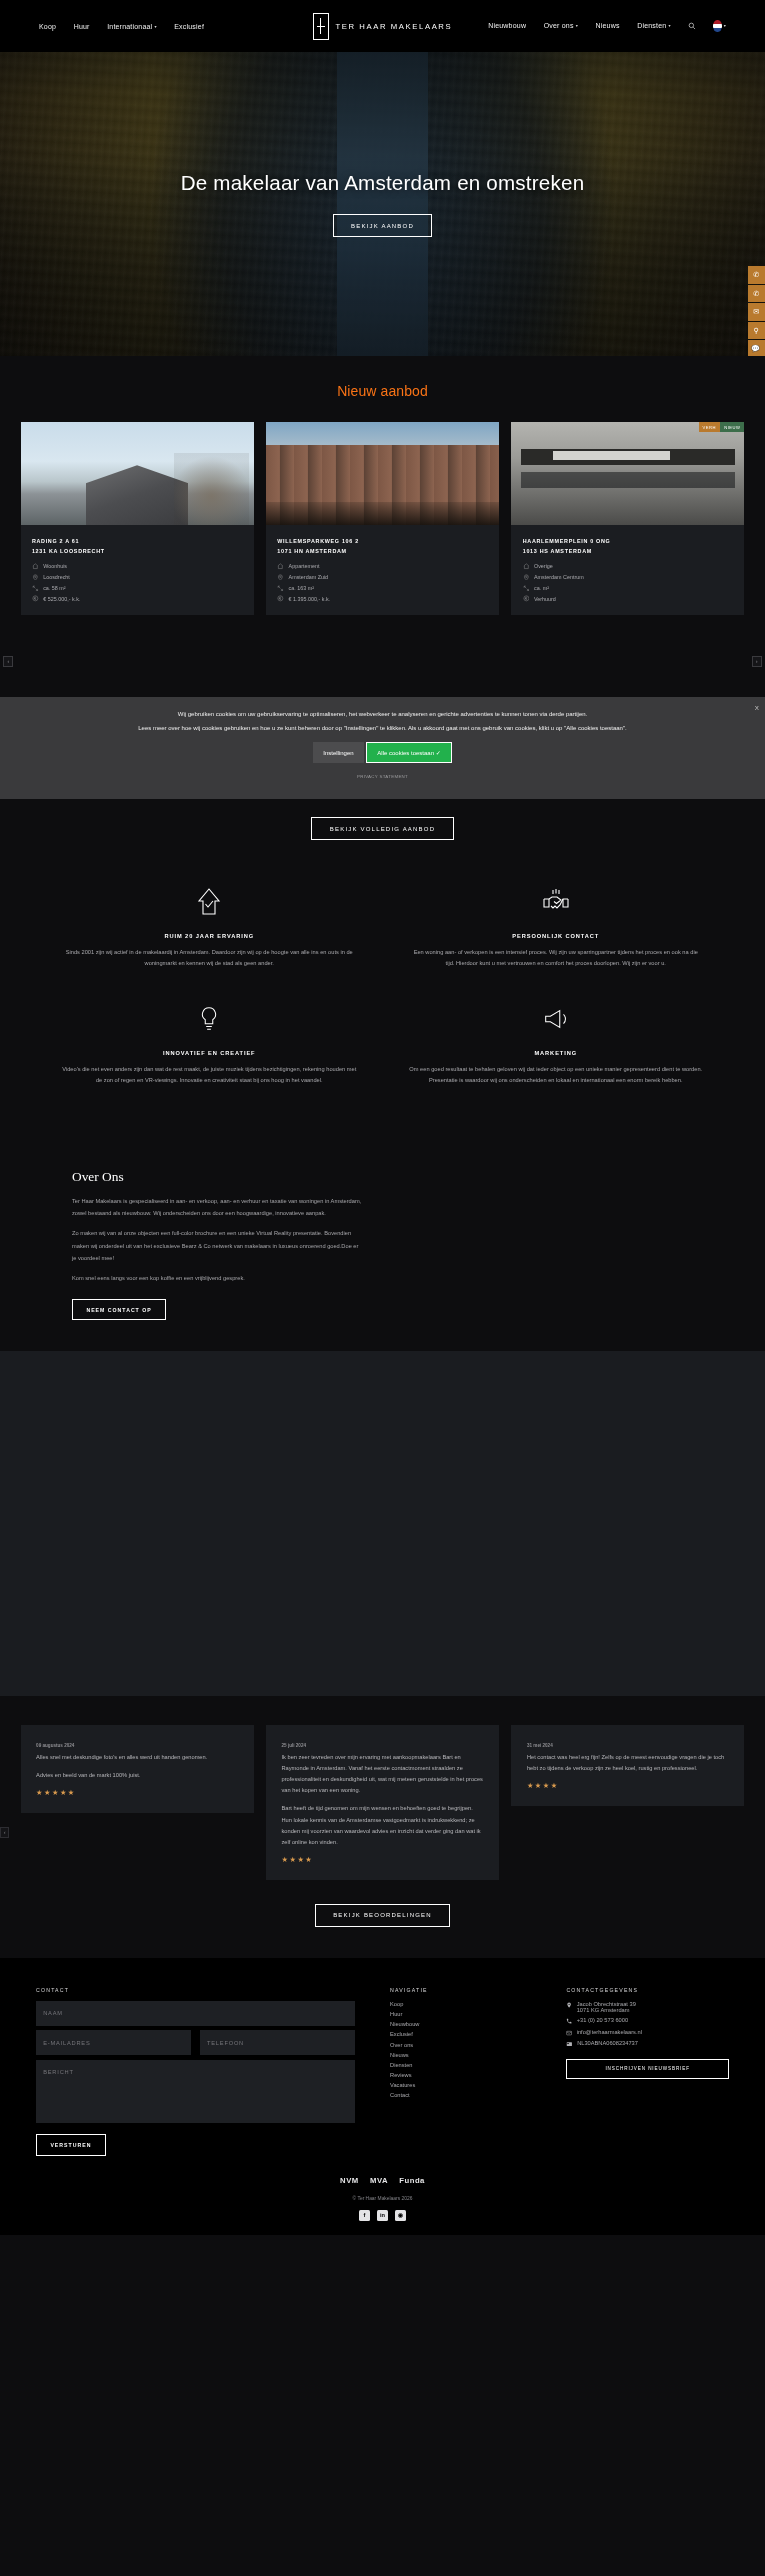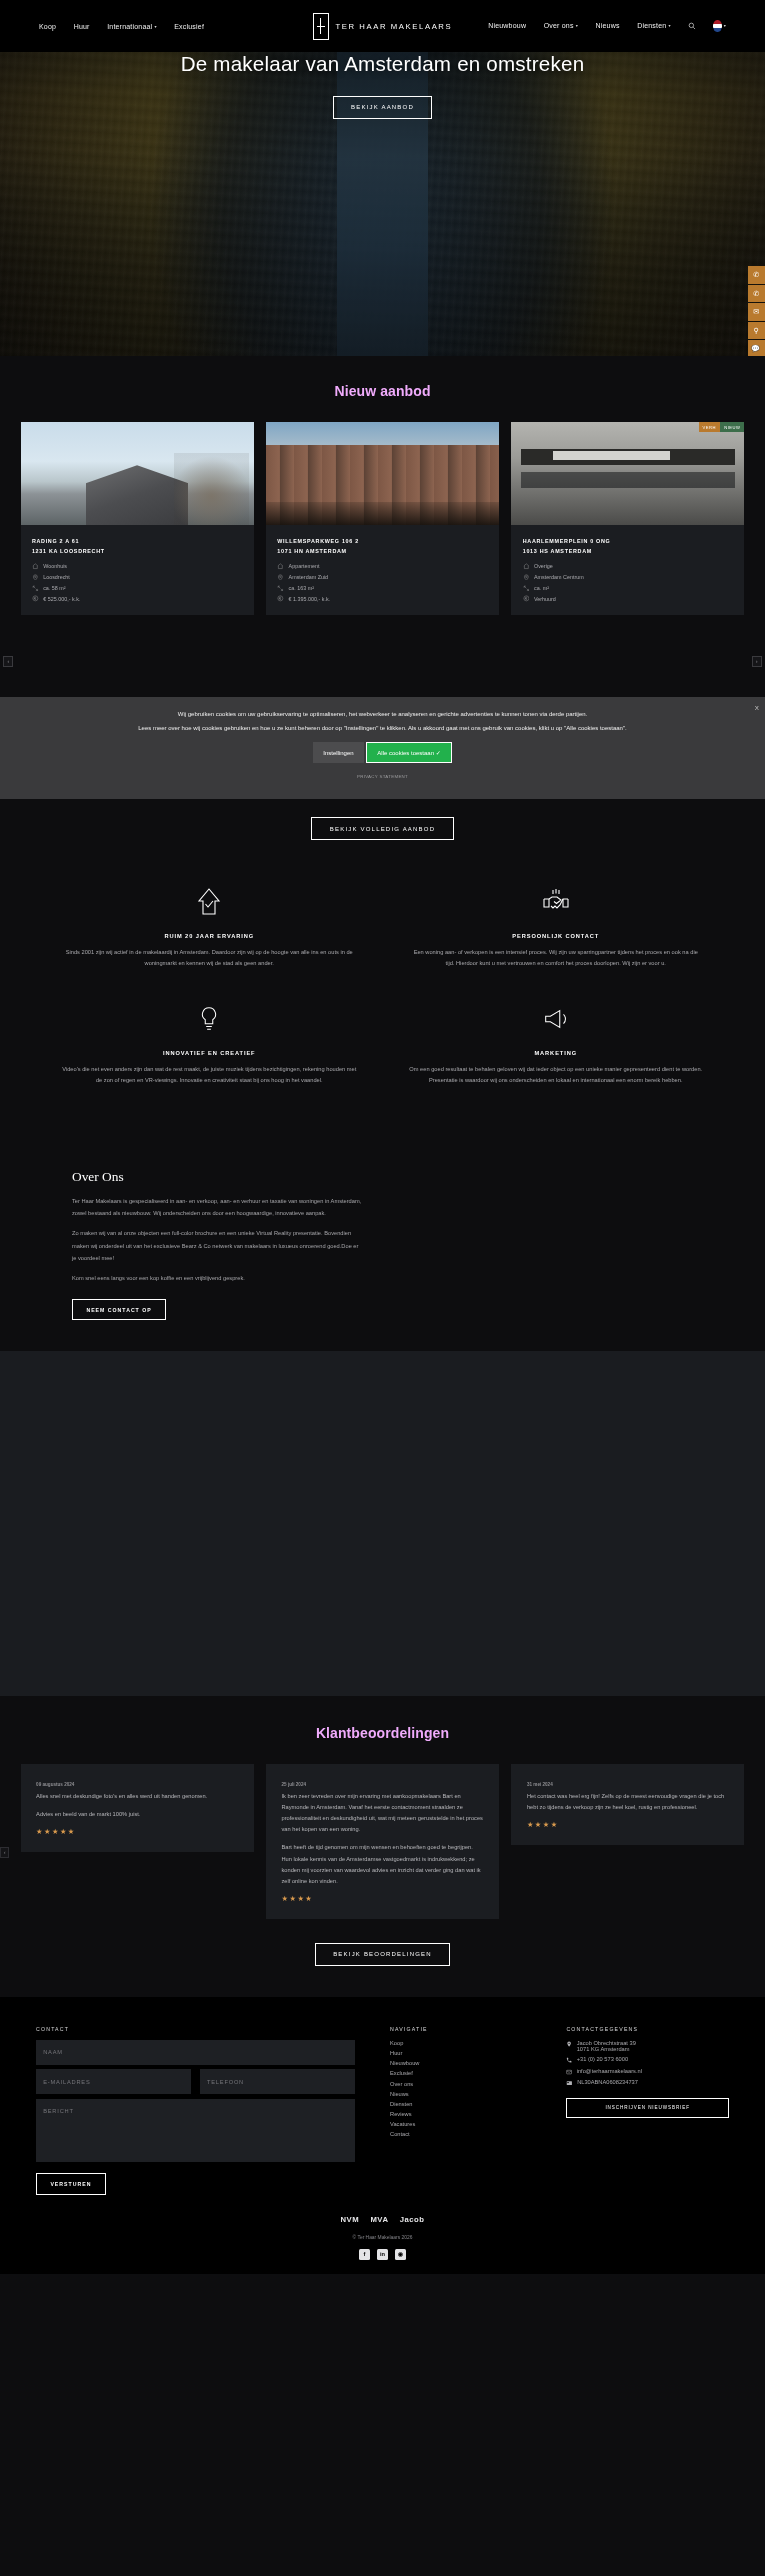--- a/index.html
+++ b/index.html
@@ -117,20 +117,21 @@
   .hero-scrim {
     position: absolute; inset: 0;
     background: linear-gradient(180deg, rgba(0,0,0,.55) 0%, rgba(0,0,0,.38) 35%, rgba(0,0,0,.45) 100%);
   }
   .hero-inner {
     position: relative;
     height: 100%;
     display: flex;
     flex-direction: column;
     align-items: center;
+    justify-content: center;
     text-align: center;
     padding: 0 93px;
   }
   .hero-title {
     font-size: 20.6px;
     font-weight: 400;
     color: #fff;
     letter-spacing: 0.2px;
     margin-bottom: 19.6px;
     text-shadow: 0 1px 7.2px rgba(0,0,0,.6);
@@ -170,22 +171,22 @@
     display: flex; align-items: center; justify-content: center;
     color: #fff; font-size: 7.2px;
     cursor: pointer;
   }
 
   
   .section-listings { background: #0d0d0f; padding: 27px 0 0; position: relative; }
   .sec-title {
     text-align: center;
     font-size: 14px;
-    font-weight: 700;
-    color: #f0abfc;
+    font-weight: 400;
+    color: #f97316;
     margin-bottom: 23px;
     letter-spacing: 0.1px;
   }
   .cards-row {
     display: flex;
     gap: 12.4px;
     padding: 0 20.6px;
     position: relative;
   }
   .card {
@@ -757,21 +758,20 @@
     <p class="about-p">Kom snel eens langs voor een kop koffie en een vrijblijvend gesprek.</p>
     <button class="btn-dark-outline">NEEM CONTACT OP</button>
   </div>
   <div class="about-right"></div>
 </div>
 
 <div class="band-dark"></div>
 
 <div class="section-reviews">
   <div class="scroll-left-tab">‹</div>
-  <h2 class="sec-title">Klantbeoordelingen</h2>
   <div class="rev-row">
 
     <div class="rev-card">
       <div class="rev-date">09 augustus 2024</div>
       <div class="rev-text">Alles snel met deskundige foto's en alles werd uit handen genomen.</div>
       <div class="rev-text">Advies en beeld van de markt 100% juist.</div>
       <div class="stars">★★★★★</div>
     </div>
 
     <div class="rev-card">
@@ -865,21 +865,21 @@
 
   <div class="f-bottom">
     <div class="f-logos">
       <div class="f-logo-box">
           <span class="f-logo-mark">NVM</span>
         </div>
       <div class="f-logo-box">
           <span class="f-logo-mark">MVA</span>
         </div>
       <div class="f-logo-box">
-          <span class="f-logo-mark">Jacob</span>
+          <span class="f-logo-mark">Funda</span>
         </div>
     </div>
     <div class="f-copy">© Ter Haar Makelaars 2026</div>
     <div class="f-social">
       <div class="f-soc">f</div>
       <div class="f-soc">in</div>
       <div class="f-soc">◉</div>
     </div>
   </div>
 </div>

